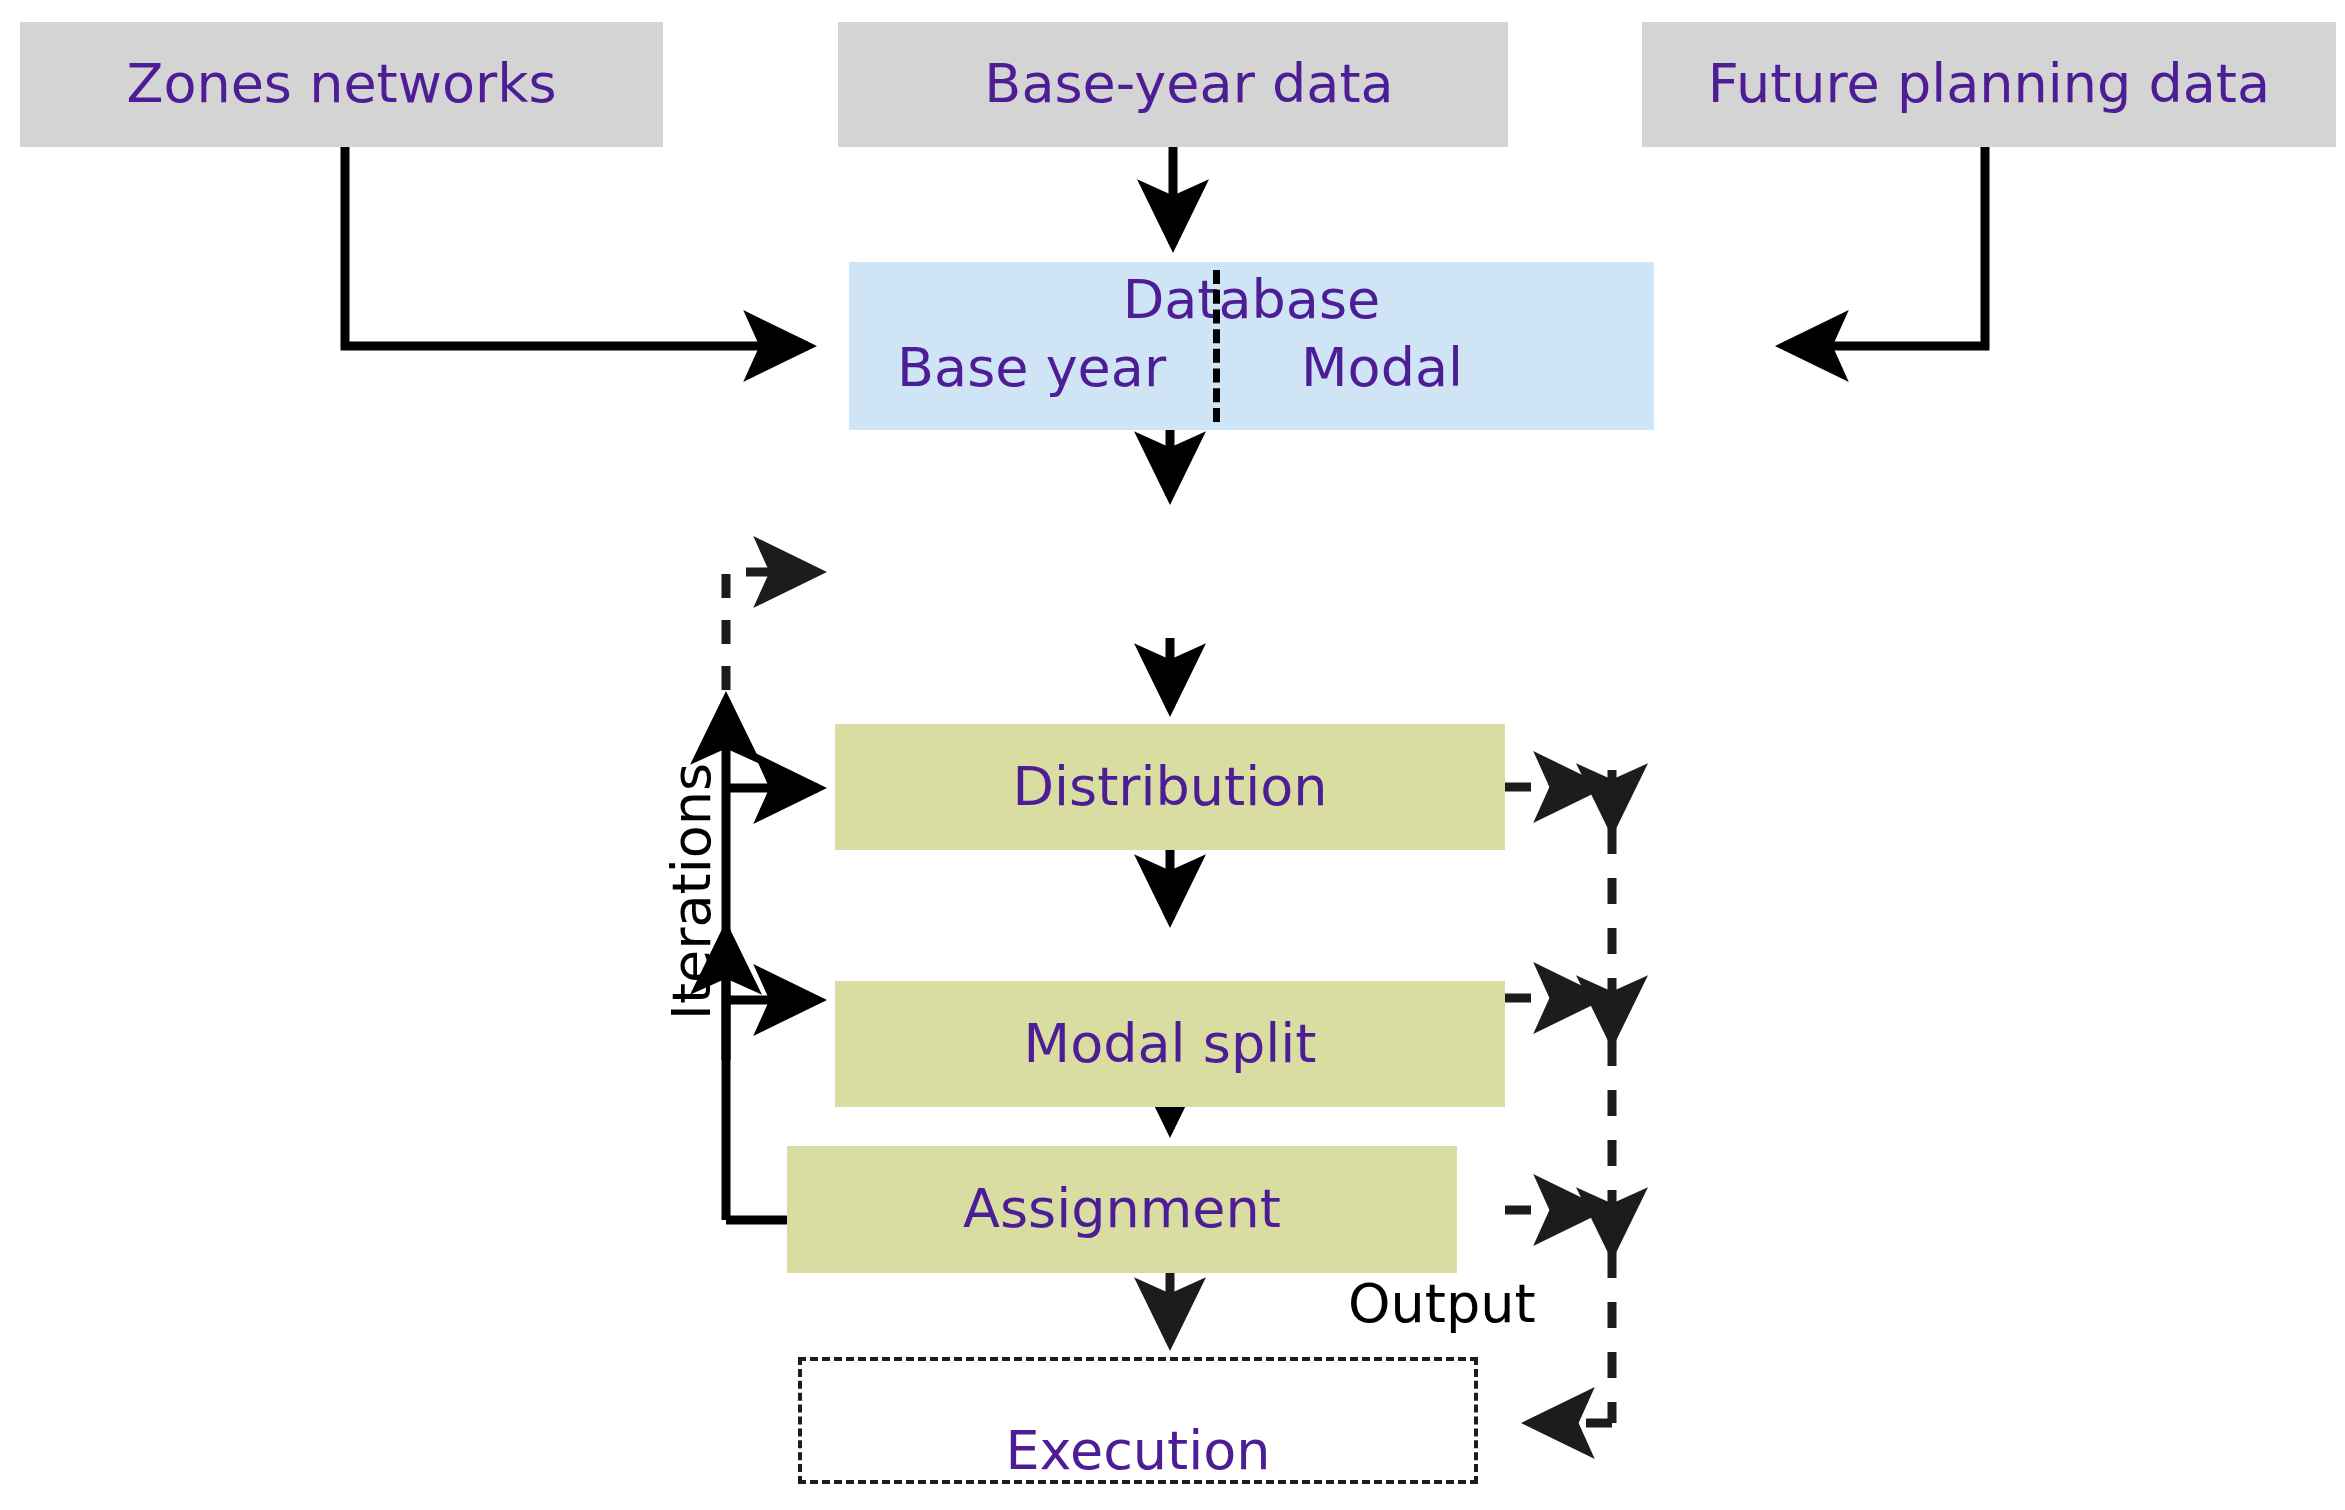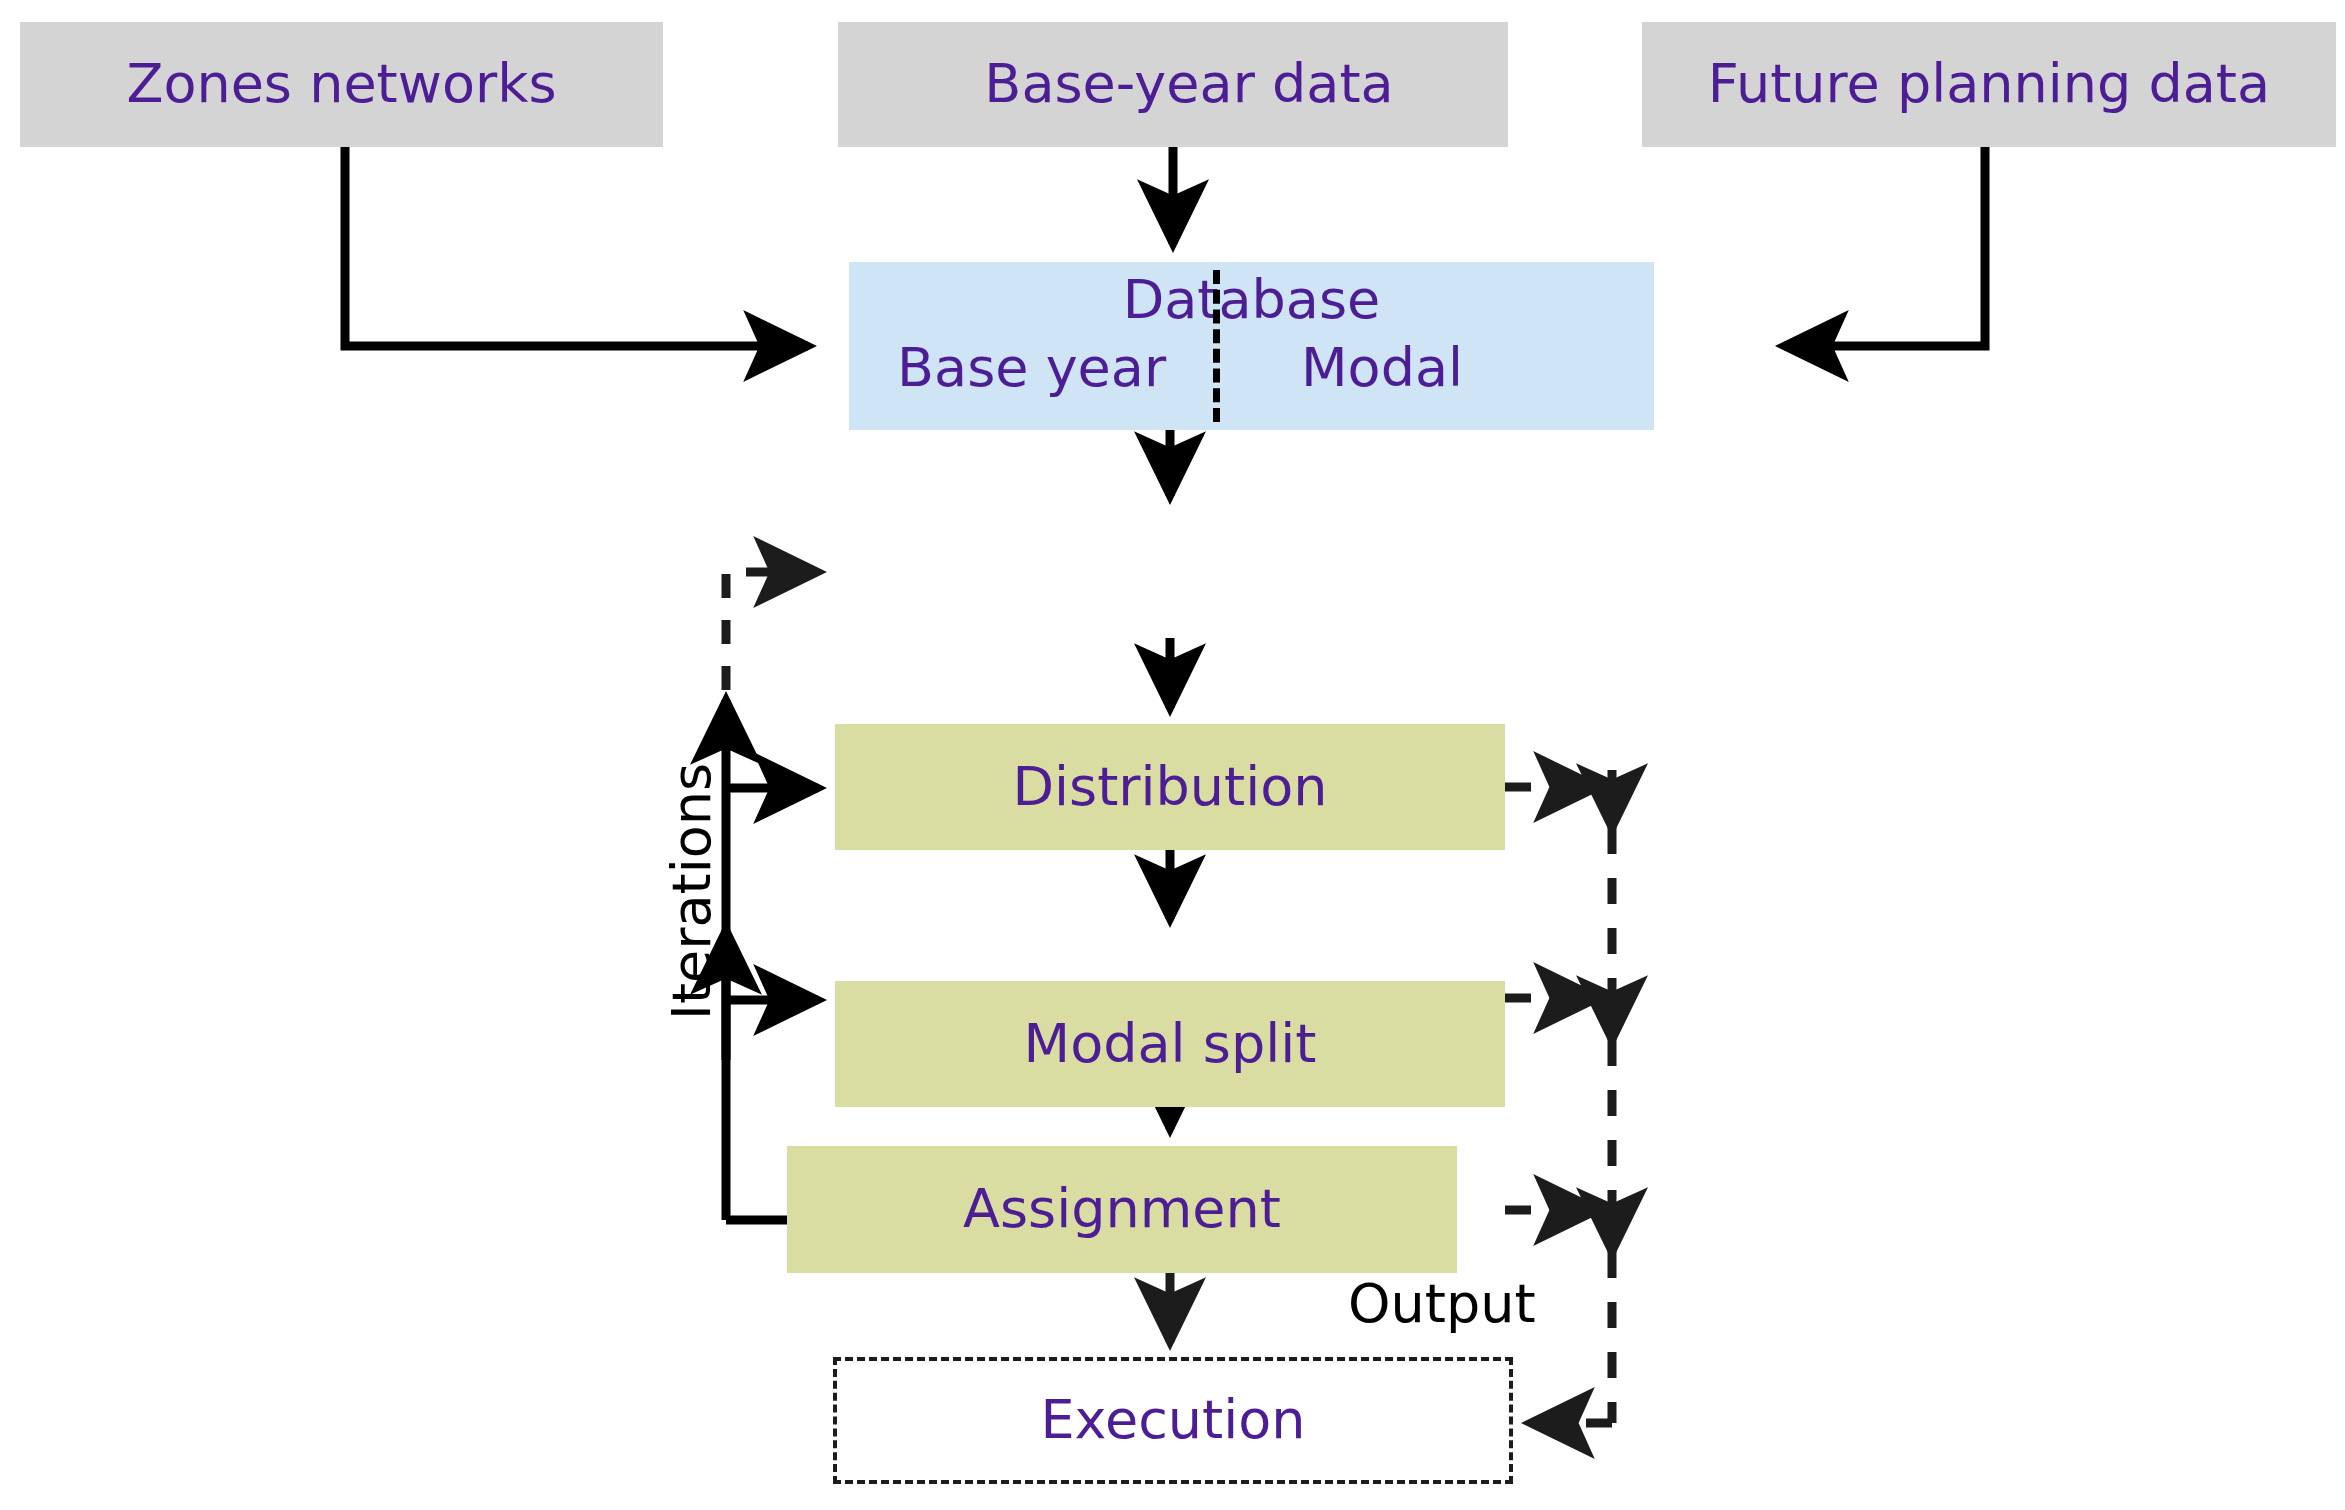--- a/index.html
+++ b/index.html
@@ -207,21 +207,21 @@
   </div>
 
   <div class="node node-step" style="left:835px; top:935px; width:670px; height:126px;margin-top:46px;">
     <span>Modal split</span>
   </div>
 
   <div class="node node-step" style="left:787px; top:1146px; width:670px; height:127px;">
     <span>Assignment</span>
   </div>
 
-  <div class="node node-exec" style="left:833px; top:1357px; width:680px; height:127px;">
+  <div class="node node-exec" style="left:798px; top:1357px; width:680px; height:127px;align-items:flex-end;">
     <span>Execution</span>
   </div>
 
   <div class="rot-label" style="left:660px; top:1020px;">Iterations</div>
 
   <div class="free-label" style="left:1348px; top:1272px;">Output</div>
 
 </div>
 
 </body></html>

